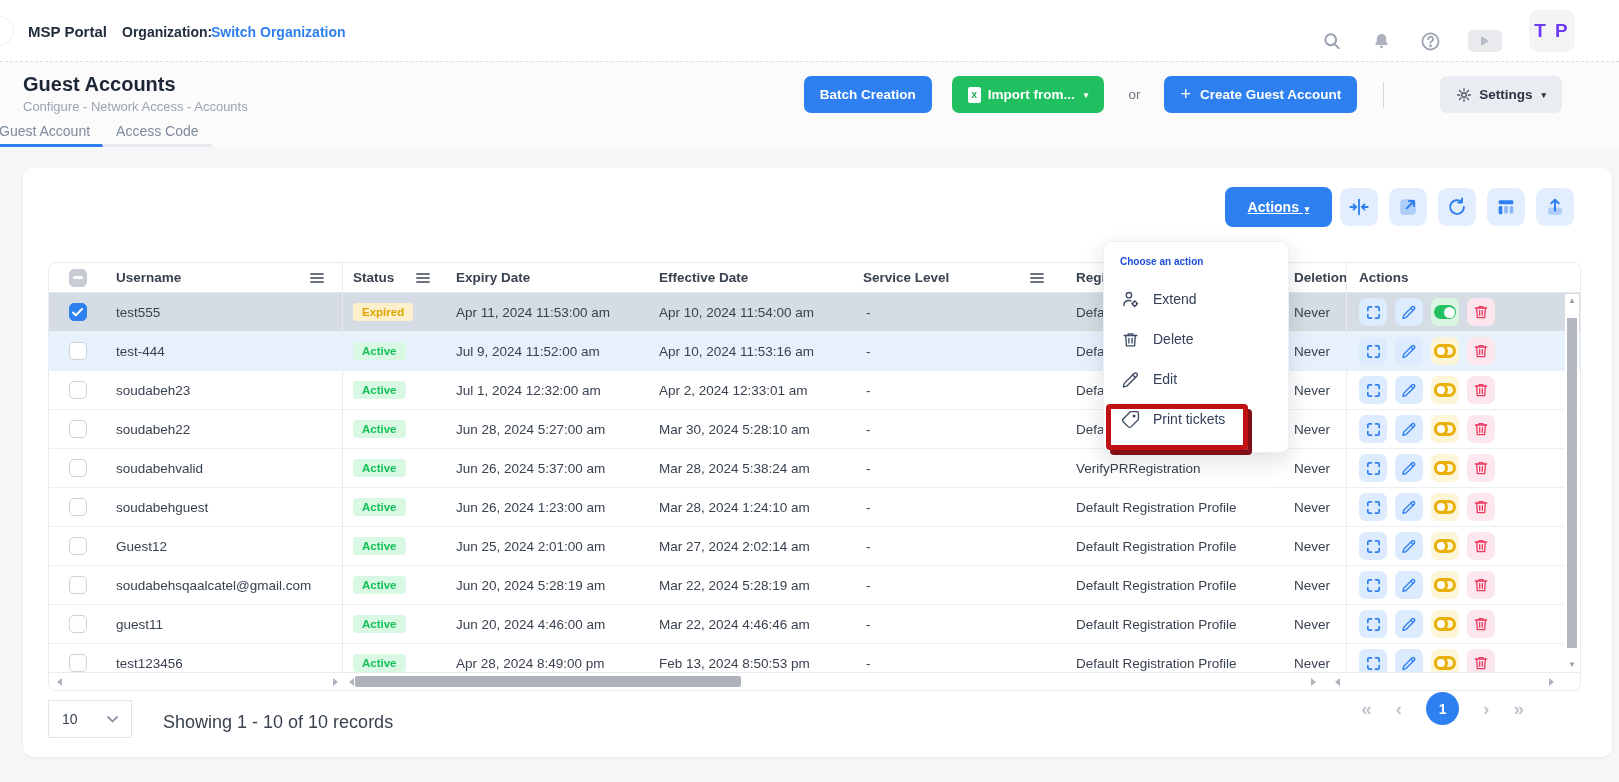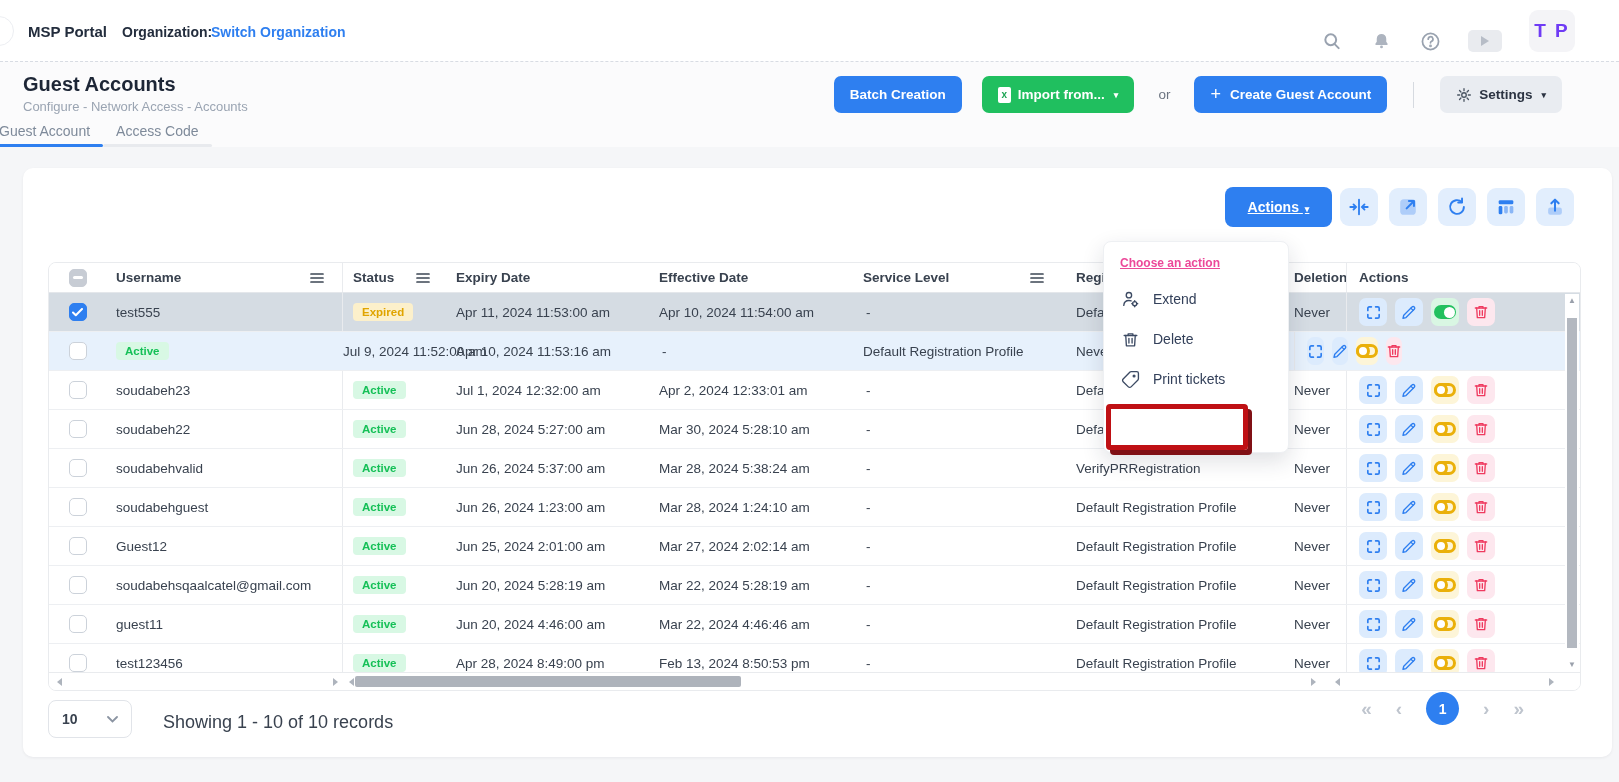--- a/index.html
+++ b/index.html
@@ -20,21 +20,21 @@
   .avatar { width:46px; height:42px; background:#f4f4f7; border-radius:9px; display:flex; align-items:center; justify-content:center; font-size:19px; font-weight:700; color:#6f3bf5; letter-spacing:2px; cursor:pointer; }
 
   
   .page-head { position:absolute; top:61px; left:0; width:100%; height:86px; background:#fbfbfc; border-top:1px dashed #d8dce3; }
   .page-title { position:absolute; left:23px; top:11px; font-size:20px; font-weight:700; color:#1d2636; }
   .breadcrumb { position:absolute; left:23px; top:37px; font-size:13px; color:#9aa4b2; }
   .ph-buttons { position:absolute; right:57px; top:14px; display:flex; align-items:center; gap:20px; height:37px; }
   .btn { border:none; border-radius:7px; height:37px; font-family:inherit; font-size:13.5px; font-weight:700; cursor:pointer; display:flex; align-items:center; gap:7px; padding:0 16px; }
   .btn-blue { background:#2e7ff0; color:#fff; }
   .btn-green { background:#20bf5f; color:#fff; }
-  .btn-gray { background:#e9ecf1; color:#2b3342; font-weight:700; }
+  .btn-gray { background:#e9ecf1; color:#2b3342; font-weight:700;margin-left:30px; }
   .or-label { color:#6b7380; font-size:13.5px; margin:0 4px; }
   .vdiv { width:1px; height:26px; background:#d6dae0; margin:0 6px; }
   .caret { font-size:9px; margin-left:2px; }
   .file-ic { width:13px; height:16px; background:#fff; border-radius:2px; display:flex; align-items:center; justify-content:center; font-size:10px; font-weight:700; color:#1ea554; }
   .plus { font-size:18px; font-weight:400; margin-right:2px; }
 
   
   .tabs { position:absolute; left:-14px; bottom:0; display:flex; }
   .tab { padding:0 13px 8px; font-size:14px; color:#7e8a9a; cursor:pointer; position:relative; }
   .tab .underline { position:absolute; left:0; right:0; bottom:0; height:3px; border-radius:2px; }
@@ -84,29 +84,29 @@
   .vscroll { position:absolute; top:31px; right:1px; bottom:19px; width:14px; background:#fff; }
   .vscroll .thumb { position:absolute; left:2px; top:24px; width:10px; height:330px; background:#b3b8c0; }
   .s-arrow { position:absolute; font-size:8px; color:#9aa0ab; left:3px; }
   .hstrips { position:absolute; left:0; right:0; bottom:0; height:18px; background:#fff; border-top:1px solid #e9ebee; }
   .hs-tri { position:absolute; top:5px; width:0; height:0; border-top:4px solid transparent; border-bottom:4px solid transparent; }
   .tri-l { border-right:5px solid #aeb4bd; }
   .tri-r { border-left:5px solid #aeb4bd; }
   .h-thumb { position:absolute; top:3px; left:306px; width:386px; height:11px; background:#aeb3bb; border-radius:2px; cursor:pointer; }
 
   
-  .psize { position:absolute; left:25px; top:532px; width:84px; height:38px; border:1px solid #e1e4e9; border-radius:8px; background:#fff; display:flex; align-items:center; justify-content:space-between; padding:0 13px; font-size:14px; color:#39424f; cursor:pointer;font-weight:bold; }
+  .psize { position:absolute; left:25px; top:532px; width:84px; height:38px; border:1px solid #e1e4e9; border-radius:0; background:#fff; display:flex; align-items:center; justify-content:space-between; padding:0 13px; font-size:14px; color:#39424f; cursor:pointer; }
   .showing { position:absolute; left:140px; top:544px; font-size:18px; color:#39424f; }
   .pager { position:absolute; right:88px; top:524px; display:flex; align-items:center; gap:24px; }
   .pg-nav { font-size:19px; color:#bfc5ce; cursor:pointer; font-weight:700; line-height:1; }
   .pg-cur { width:33px; height:33px; border-radius:50%; background:#2e7ff0; color:#fff; font-size:14px; font-weight:700; display:flex; align-items:center; justify-content:center; cursor:pointer; }
 
   
   .amenu { position:absolute; left:1103px; top:241px; width:186px; height:212px; background:#fff; border:1px solid #eef0f3; border-radius:8px; box-shadow:0 8px 22px rgba(25,35,55,.14); z-index:40; }
-  .amenu-title { margin:14px 0 0 16px; font-size:12px; font-weight:700; color:#ec4899; height:23px;text-decoration:underline; }
+  .amenu-title { margin:14px 0 0 16px; font-size:10px; font-weight:700; color:#1d4ed8; height:23px; }
   .amenu-item { height:40px; display:flex; align-items:center; gap:13px; padding-left:17px; font-size:14px; color:#33405a; cursor:pointer; }
   .red-box { position:absolute; left:2px; top:162px; width:142px; height:46px; border:5px solid #bf1014; border-radius:4px; box-shadow:4px 5px 0 0 #801015; pointer-events:none; z-index:5; }
   svg { display:block; }
 </style>
 </head>
 <body>
 
 <div class="stage">
 
   <header class="topbar">
@@ -297,20 +297,24 @@
                   <path d="M10 10v7M14 10v7"></path>
                 </svg>
       </button>
     </div>
   </div>
           <div class="trow s-hover">
     <div class="cell c-check">
               <span class="cbx">
       </span>
             </div>
+    <div class="cell c-user">
+              <span>test-444</span>
+              <span></span>
+            </div>
     <div class="cell c-status" style="justify-content:flex-start;">
               <span class="badge b-active">Active</span>
             </div>
     <div class="cell">Jul 9, 2024 11:52:00 am</div>
     <div class="cell">Apr 10, 2024 11:53:16 am</div>
     <div class="cell" style="padding-left:3px;">-</div>
     <div class="cell">Default Registration Profile</div>
     <div class="cell">Never</div>
     <div class="cell c-actions">
       <button class="act-ic ai-blue">
@@ -748,20 +752,27 @@
     <div class="amenu-item">
       <svg width="19" height="19" viewBox="0 0 24 24" fill="none" stroke="#3c4a63" stroke-width="1.7" stroke-linecap="round" stroke-linejoin="round">
           <path d="M4 7h16"></path>
           <path d="M9 7V4.8h6V7"></path>
           <path d="M6 7l.8 13h10.4L18 7"></path>
           <path d="M10 10.5v6M14 10.5v6"></path>
         </svg>
       <span>Delete</span>
     </div>
     <div class="amenu-item">
+      <svg width="19" height="19" viewBox="0 0 24 24" fill="none" stroke="#3c4a63" stroke-width="1.7" stroke-linecap="round" stroke-linejoin="round">
+          <path d="M16.5 4.5a2.4 2.4 0 0 1 3.4 3.4L7.5 20.3 3 21.4l1.1-4.5z"></path>
+          <path d="M14.8 6.2l3.4 3.4"></path>
+        </svg>
+      <span>Edit</span>
+    </div>
+    <div class="amenu-item">
       <svg width="19" height="19" viewBox="0 0 24 24" fill="none" stroke="#3c4a63" stroke-width="1.7" stroke-linejoin="round" transform="scale(-1,1)">
           <path d="M12.6 2.6A2 2 0 0 0 11.2 2H4a2 2 0 0 0-2 2v7.2c0 .53.21 1.04.59 1.41l8.7 8.7a2.4 2.4 0 0 0 3.42 0l6.58-6.58a2.4 2.4 0 0 0 0-3.42z"></path>
           <circle cx="7.5" cy="7.5" r="1.1"></circle>
         </svg>
       <span>Print tickets</span>
     </div>
     <div class="red-box"></div>
   </div>
 
 </div>

